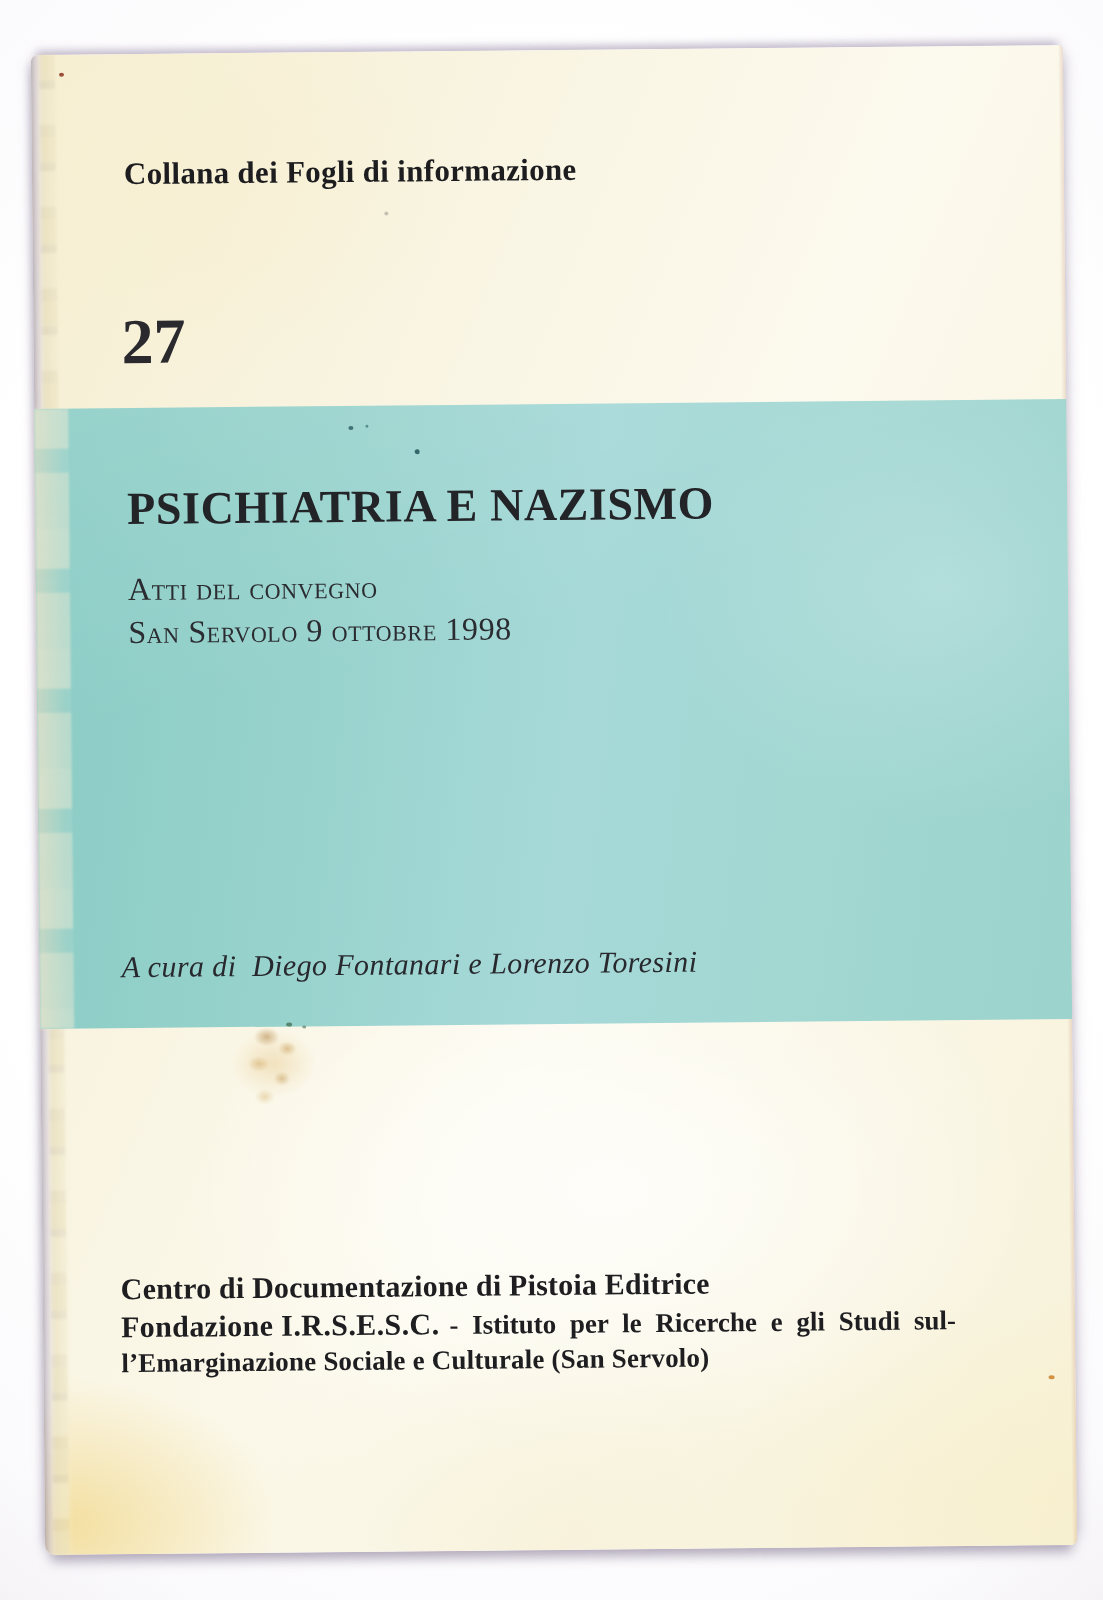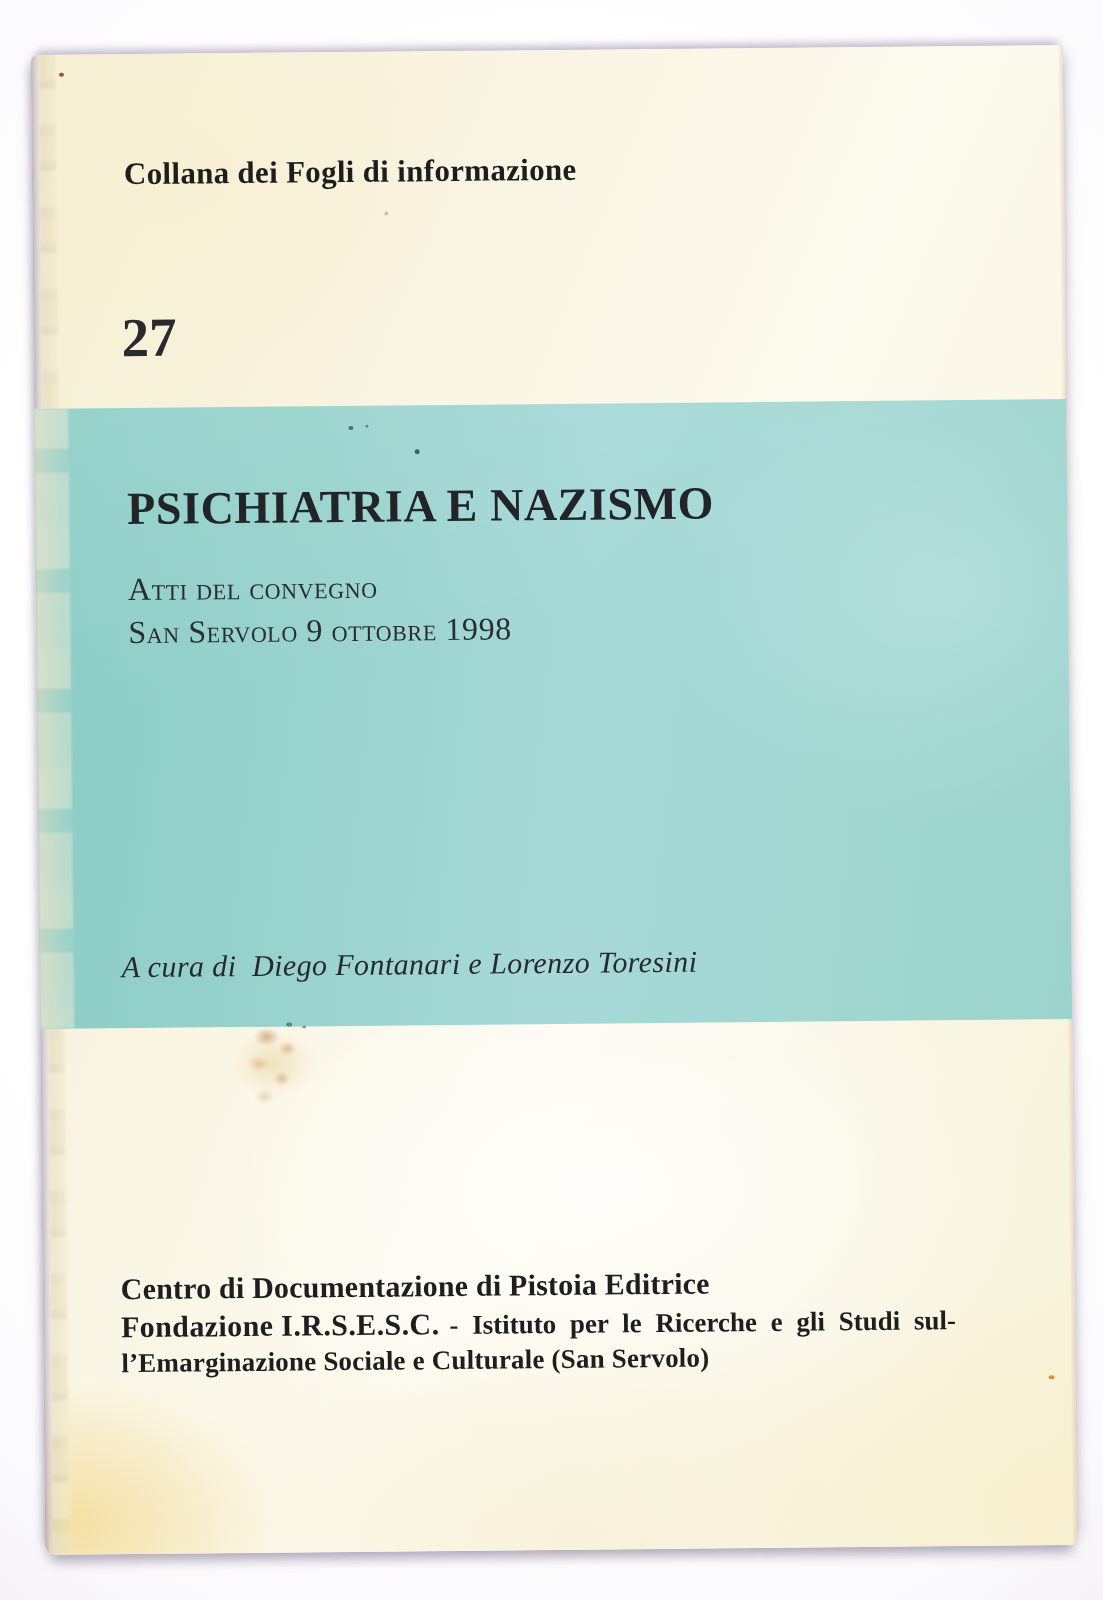--- a/index.html
+++ b/index.html
@@ -79,21 +79,21 @@
       linear-gradient(to right, rgba(225,218,190,0.6), rgba(225,218,190,0) 85%);
     filter:blur(1px);
   }
   
   .txt{position:absolute;color:#222226;}
   .series-label{
     left:92px;top:102px;font-size:31px;font-weight:bold;
     letter-spacing:0.3px;color:#1d1d20;
   }
   .issue-number{
-    left:88px;top:256px;font-size:55px;font-weight:bold;line-height:1;
+    left:88px;top:256px;font-size:64px;font-weight:bold;line-height:1;
     color:#2a2a2e;
   }
   .cover-title{
     left:92px;top:74px;font-size:46px;font-weight:bold;
     letter-spacing:0.6px;color:#232428;
   }
   .subtitle{
     left:92px;top:160px;font-size:32px;line-height:1.35;
     font-variant:small-caps;letter-spacing:0.6px;color:#2b2c31;
   }

